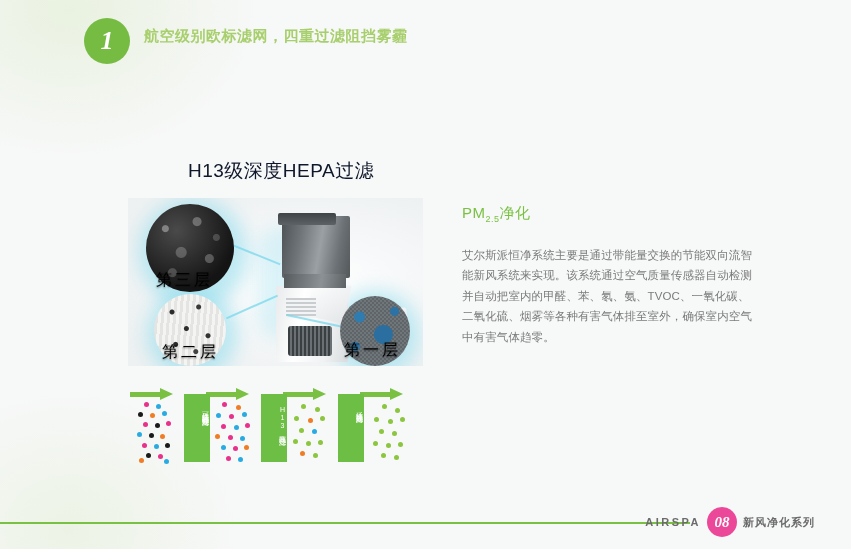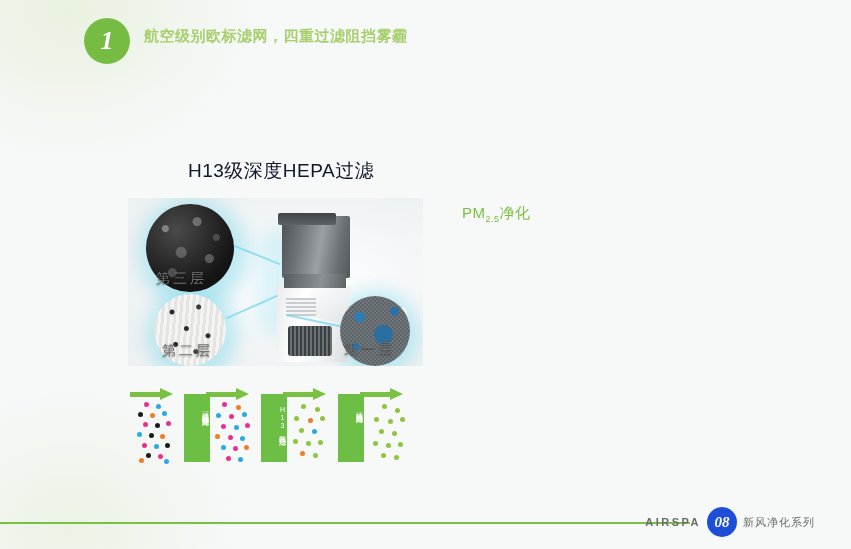--- a/index.html
+++ b/index.html
@@ -84,21 +84,21 @@
       radial-gradient(circle at 58% 80%, #444 0 2px, transparent 3px);}
   .lens-1{left:212px;top:98px;width:70px;height:70px;
     background:repeating-conic-gradient(#5e6468 0 25%, #70777b 0 50%) 0 0/4px 4px;}
   .lens-1::after{content:"";position:absolute;inset:0;
     background:
       radial-gradient(circle at 62% 55%, #2a6fa0 0 9px, transparent 10px),
       radial-gradient(circle at 28% 30%, #2f7cb0 0 5px, transparent 6px),
       radial-gradient(circle at 78% 22%, #2b73a6 0 4px, transparent 5px),
       radial-gradient(circle at 22% 72%, #2e79ab 0 4px, transparent 5px);}
 
-  .lens-label{position:absolute;color:#737373;font-size:14px;letter-spacing:3px;
+  .lens-label{position:absolute;color:#000000;font-size:16px;letter-spacing:3px;
     text-shadow:0 1px 2px rgba(0,0,0,.5);white-space:nowrap;}
 
   .conn{position:absolute;background:transparent;border-top:2px solid rgba(120,215,235,.75);}
 
   
   .flow{position:absolute;left:128px;top:386px;width:300px;height:84px;}
   .bar{position:absolute;top:8px;width:26px;height:68px;background:#6cbe45;}
   .bar span{display:block;writing-mode:vertical-rl;text-orientation:upright;
     color:#fff;font-size:7px;letter-spacing:1px;margin:12px auto 0;width:100%;
     text-align:center;line-height:1.35;}
@@ -114,24 +114,24 @@
   .r-h{font-size:15px;color:#7ac143;margin:0 0 5px 0;letter-spacing:.5px;}
   .r-h sub{font-size:9px;}
   .r-p{font-size:11.5px;color:#7b7b7b;line-height:1.78;letter-spacing:.1px;margin:0;}
   .gap{height:16px;}
   .r-p.last{margin-top:22px;}
 
   
   .footline{position:absolute;left:0;bottom:25px;height:2px;background:#7ac143;}
   .footer{position:absolute;right:36px;bottom:12px;display:flex;align-items:center;gap:6px;}
   .f-brand{font-size:11px;color:#6b6b6b;letter-spacing:2.5px;font-weight:bold;}
-  .f-num{width:30px;height:30px;border-radius:50%;background:#1d4ed8;color:#fff;
+  .f-num{width:30px;height:30px;border-radius:50%;background:#ec4899;color:#fff;
     display:flex;align-items:center;justify-content:center;font-size:15px;font-weight:bold;
     font-style:italic;font-family:"Liberation Serif",serif;}
-  .f-series{font-size:11px;color:#6b6b6b;letter-spacing:1px;}
+  .f-series{font-size:11px;color:#6b6b6b;letter-spacing:1px;font-weight:bold;}
 </style>
 </head>
 <body>
 
 <div class="page">
 
   <div class="tint-tl"></div>
   <div class="tint-bl"></div>
 
   <div class="header">
@@ -270,20 +270,21 @@
       <i style="left:18px;top:43px;background:#8cc63f;"></i>
         <i style="left:30px;top:42px;background:#8cc63f;"></i>
       <i style="left:13px;top:53px;background:#8cc63f;"></i>
         <i style="left:26px;top:55px;background:#8cc63f;"></i>
     </div>
   </div>
 
   <div class="rcol">
     <div class="r-h"><span>PM</span><sub>2.5</sub><span>净化</span></div>
     <div class="gap"></div>
+    <p class="r-p">艾尔斯派恒净系统主要是通过带能量交换的节能双向流智能新风系统来实现。该系统通过空气质量传感器自动检测并自动把室内的甲醛、苯、氡、氨、TVOC、一氧化碳、二氧化硫、烟雾等各种有害气体排至室外，确保室内空气中有害气体趋零。</p>
   </div>
 
   <div class="footline" style="width:690px;"></div>
   <div class="footer">
     <div class="f-brand">AIRSPA</div>
     <div class="f-num">08</div>
     <div class="f-series">新风净化系列</div>
   </div>
 
 </div>

